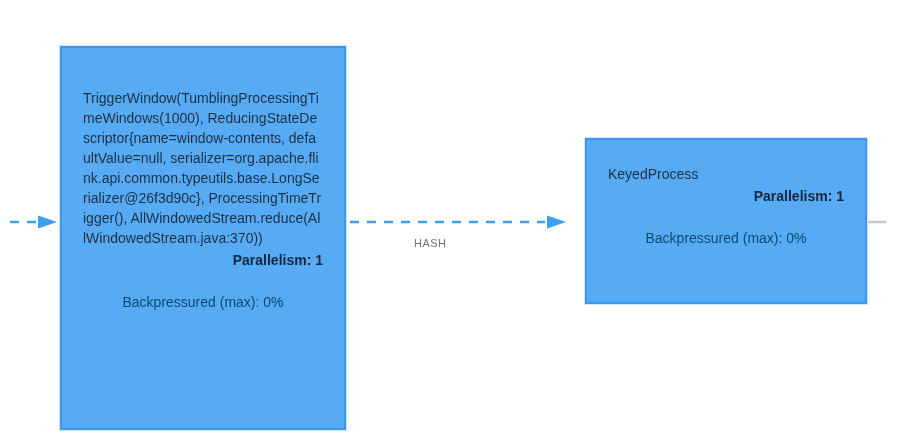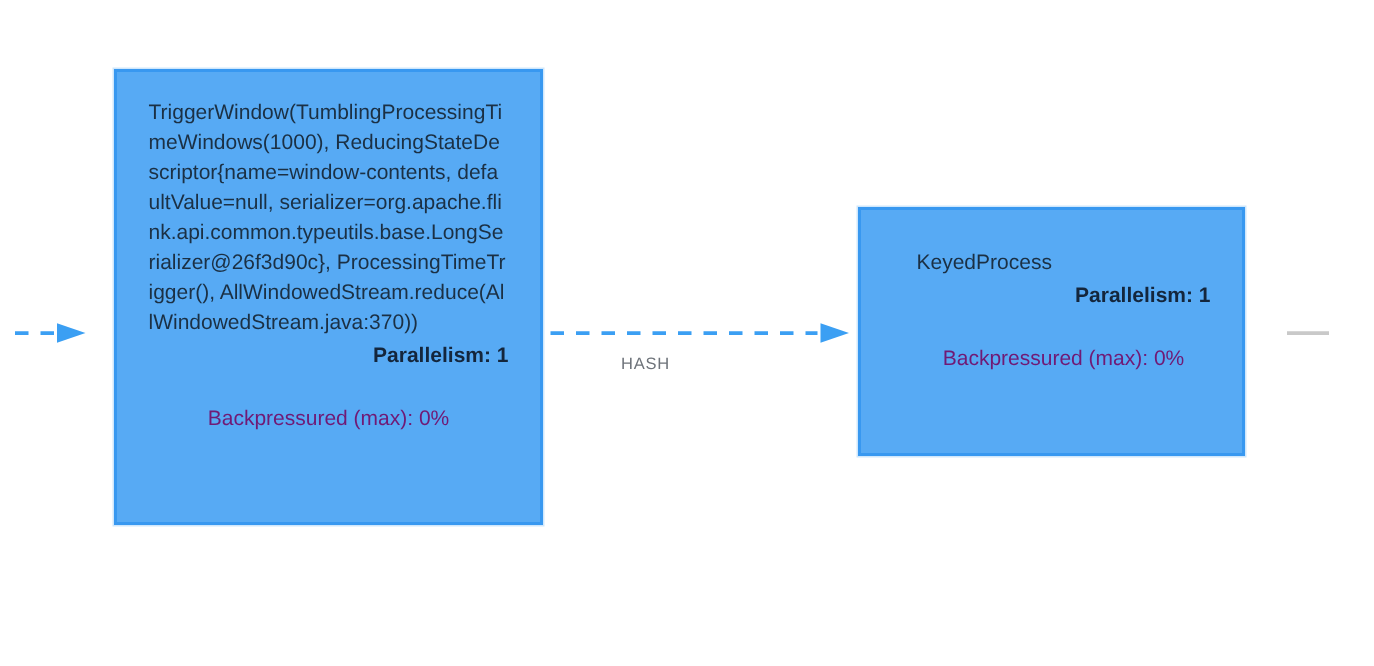--- a/index.html
+++ b/index.html
@@ -28,48 +28,48 @@
     box-sizing: border-box;
     background: #57aaf4;
     border: 2px solid #3898f0;
     box-shadow: 0 0 0 1px #cfe7fc;
     color: #1b3044;
     font-size: 14px;
     line-height: 20px;
     cursor: pointer;
   }
   .node-left {
-    left: 76px;
+    left: 60px;
     top: 46px;
     width: 286px;
-    height: 304px;
-    padding: 16px 21px 0 21px;
+    height: 384px;
+    padding: 40px 21px 0 21px;
   }
   .node-right {
-    left: 572px;
+    left: 585px;
     top: 138px;
-    width: 258px;
+    width: 282px;
     height: 166px;
-    padding: 24px 21px 0 37px;
+    padding: 24px 21px 0 21px;
   }
   .node-name {
     text-align: left;
     word-break: break-all;
     overflow-wrap: anywhere;
   }
   .node-parallelism {
     margin-top: 2px;
     text-align: right;
     font-weight: bold;
     color: #14263c;
   }
   .node-metrics {
     margin-top: 22px;
     text-align: center;
-    color: #701a75;
+    color: #0c4a6e;
   }
   .edge-label {
     position: absolute;
     left: 414px;
     top: 237px;
     width: 88px;
     text-align: left;
     font-size: 11px;
     letter-spacing: 0.5px;
     color: #6e737a;

